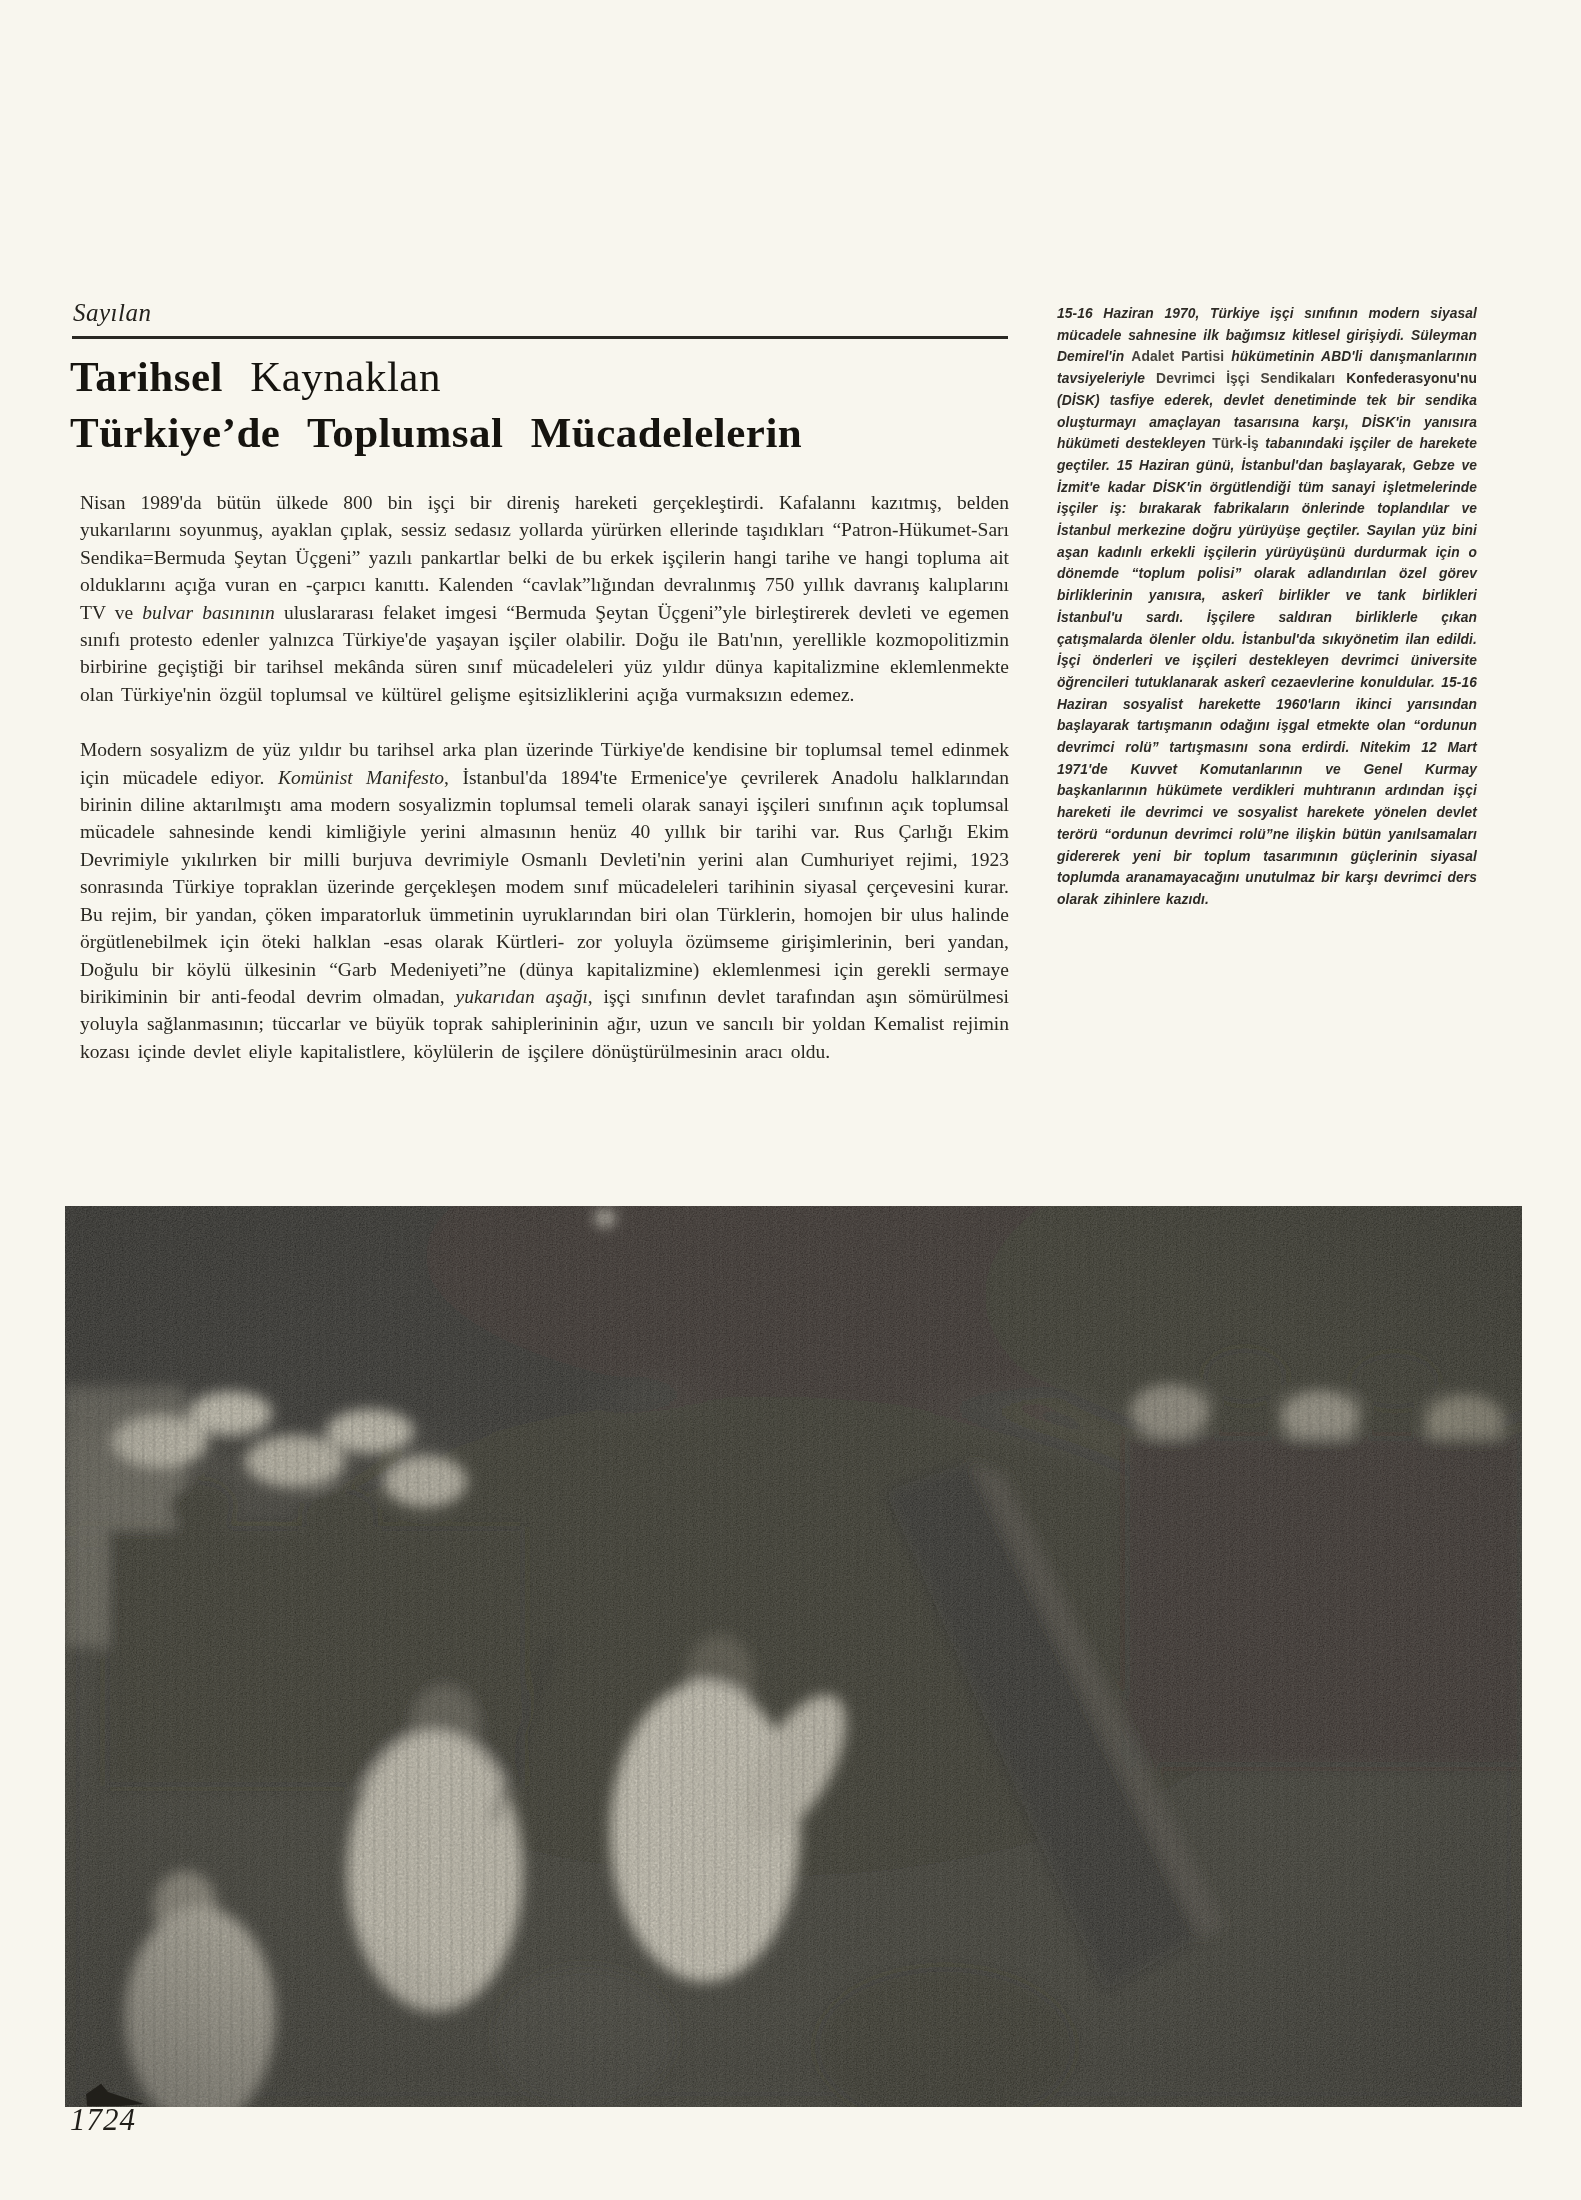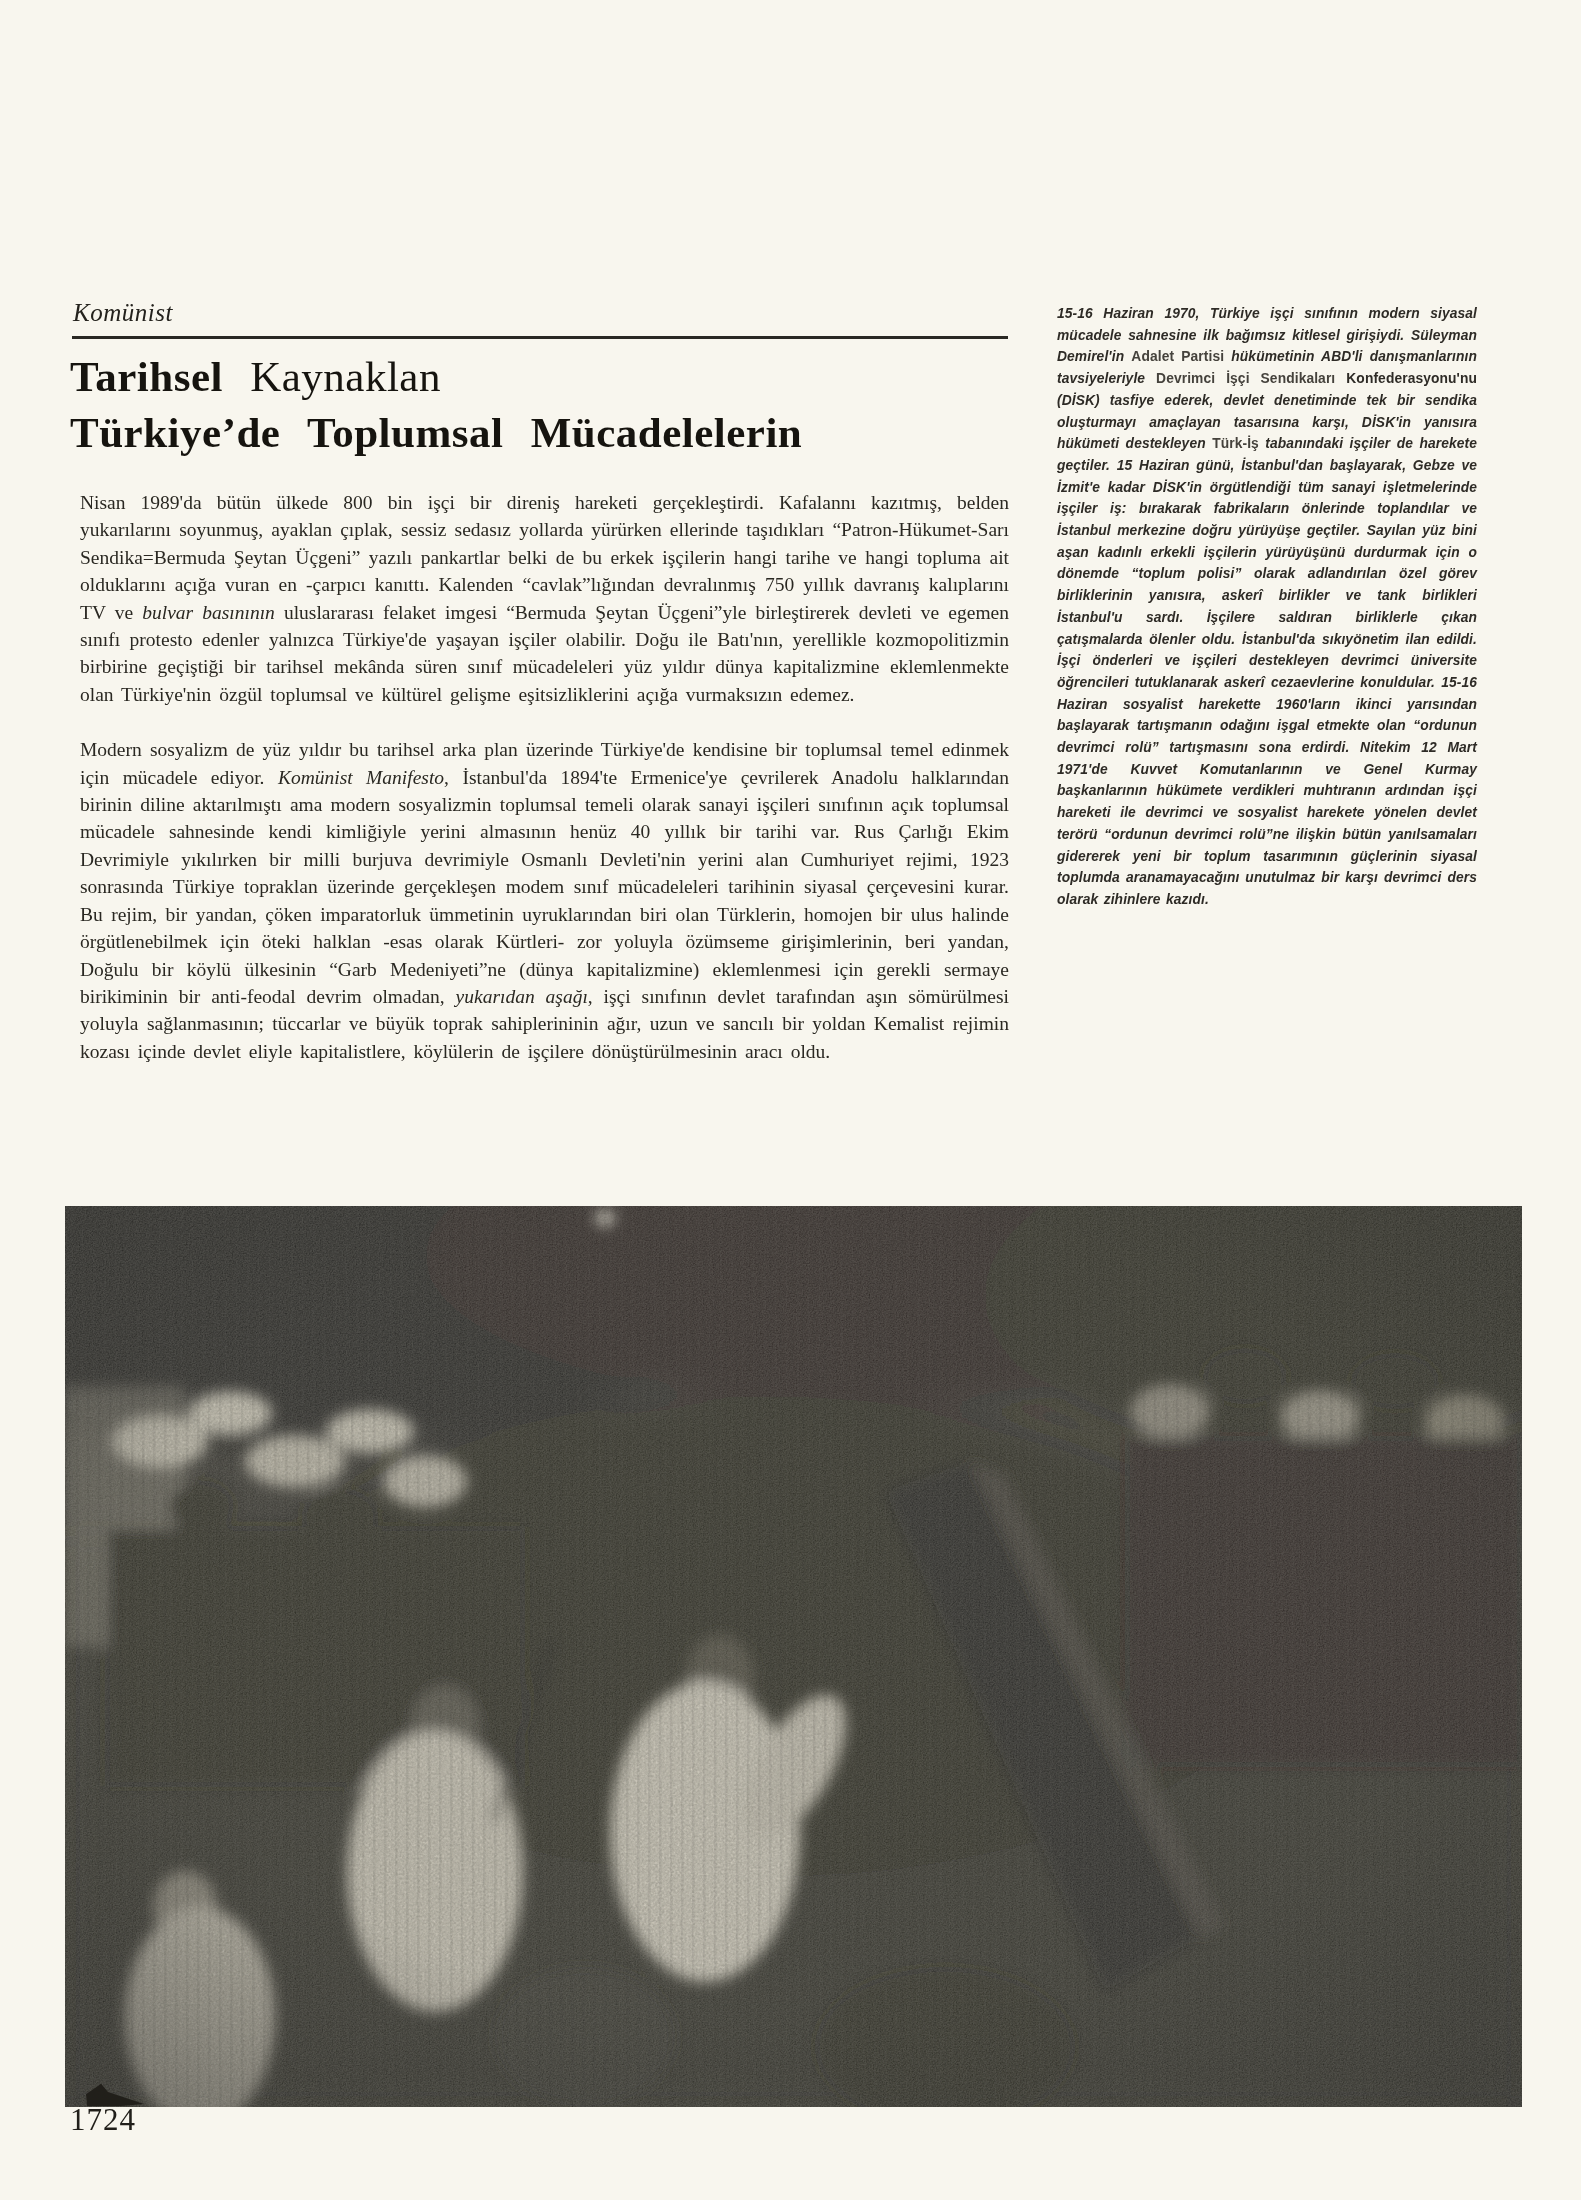--- a/index.html
+++ b/index.html
@@ -53,29 +53,29 @@
     margin:0;background:#1c1b17;
   }
   .photo svg{display:block;width:100%;height:100%;}
   .corner-mark{
     position:absolute;left:86px;top:2080px;width:58px;height:26px;
     background:#211f1a;
     clip-path:polygon(0 55%, 26% 14%, 38% 46%, 100% 92%, 60% 100%, 2% 100%);
   }
   .page-number{
     position:absolute;left:70px;top:2102px;
-    font-size:31px;letter-spacing:1px;color:#211f1a;
+    font-size:31px;letter-spacing:1px;color:#211f1a;font-style:italic;
   }
 </style>
 </head>
 <body>
 
 <div class="page">
 
-  <div class="kicker">Komünist</div>
+  <div class="kicker">Sayılan</div>
   <div class="rule"></div>
 
   <h1 class="title">
     <span class="title-line"><span class="run-b">Tarihsel </span><span class="run-r">Kaynaklan</span></span>
     <span class="title-line"><span class="run-b">Türkiye’de </span><span class="run-b">Toplumsal Mücadelelerin</span></span>
   </h1>
 
   <div class="body-col">
     <p class="para"><span class="run-n">Nisan 1989'da bütün ülkede 800 bin işçi bir direniş hareketi gerçekleştirdi. Kafalannı kazıtmış, belden yukarılarını soyunmuş, ayaklan çıplak, sessiz sedasız yollarda yürürken ellerinde taşıdıkları “Patron-Hükumet-Sarı Sendika=Bermuda Şeytan Üçgeni” yazılı pankartlar belki de bu erkek işçilerin hangi tarihe ve hangi topluma ait olduklarını açığa vuran en -çarpıcı kanıttı. Kalenden “cavlak”lığından devralınmış 750 yıllık davranış kalıplarını TV ve </span><span class="run-i">bulvar basınının</span><span class="run-n"> uluslararası felaket imgesi “Bermuda Şeytan Üçgeni”yle birleştirerek devleti ve egemen sınıfı protesto edenler yalnızca Türkiye'de yaşayan işçiler olabilir. Doğu ile Batı'nın, yerellikle kozmopolitizmin birbirine geçiştiği bir tarihsel mekânda süren sınıf mücadeleleri yüz yıldır dünya kapitalizmine eklemlenmekte olan Türkiye'nin özgül toplumsal ve kültürel gelişme eşitsizliklerini açığa vurmaksızın edemez.</span></p>
     <p class="para"><span class="run-n">Modern sosyalizm de yüz yıldır bu tarihsel arka plan üzerinde Türkiye'de kendisine bir toplumsal temel edinmek için mücadele ediyor. </span><span class="run-i">Komünist Manifesto</span><span class="run-n">, İstanbul'da 1894'te Ermenice'ye çevrilerek Anadolu halklarından birinin diline aktarılmıştı ama modern sosyalizmin toplumsal temeli olarak sanayi işçileri sınıfının açık toplumsal mücadele sahnesinde kendi kimliğiyle yerini almasının henüz 40 yıllık bir tarihi var. Rus Çarlığı Ekim Devrimiyle yıkılırken bir milli burjuva devrimiyle Osmanlı Devleti'nin yerini alan Cumhuriyet rejimi, 1923 sonrasında Türkiye topraklan üzerinde gerçekleşen modem sınıf mücadeleleri tarihinin siyasal çerçevesini kurar. Bu rejim, bir yandan, çöken imparatorluk ümmetinin uyruklarından biri olan Türklerin, homojen bir ulus halinde örgütlenebilmek için öteki halklan -esas olarak Kürtleri- zor yoluyla özümseme girişimlerinin, beri yandan, Doğulu bir köylü ülkesinin “Garb Medeniyeti”ne (dünya kapitalizmine) eklemlenmesi için gerekli sermaye birikiminin bir anti-feodal devrim olmadan, </span><span class="run-i">yukarıdan aşağı</span><span class="run-n">, işçi sınıfının devlet tarafından aşın sömürülmesi yoluyla sağlanmasının; tüccarlar ve büyük toprak sahiplerininin ağır, uzun ve sancılı bir yoldan Kemalist rejimin kozası içinde devlet eliyle kapitalistlere, köylülerin de işçilere dönüştürülmesinin aracı oldu.</span></p>

